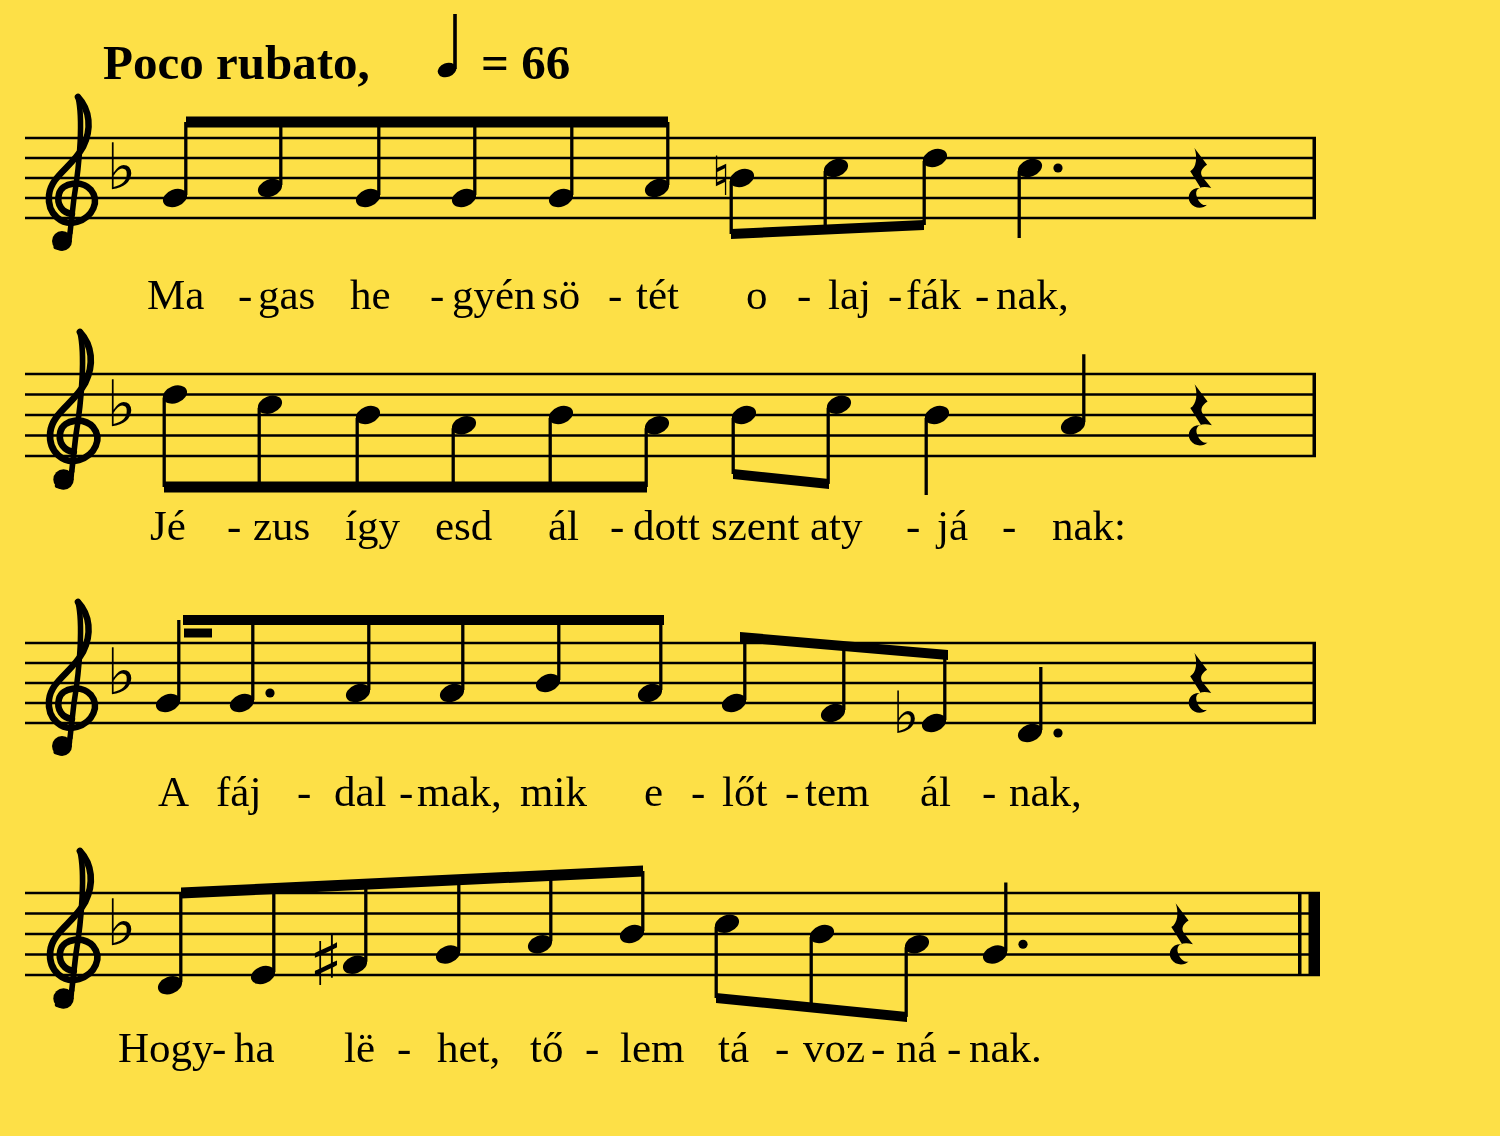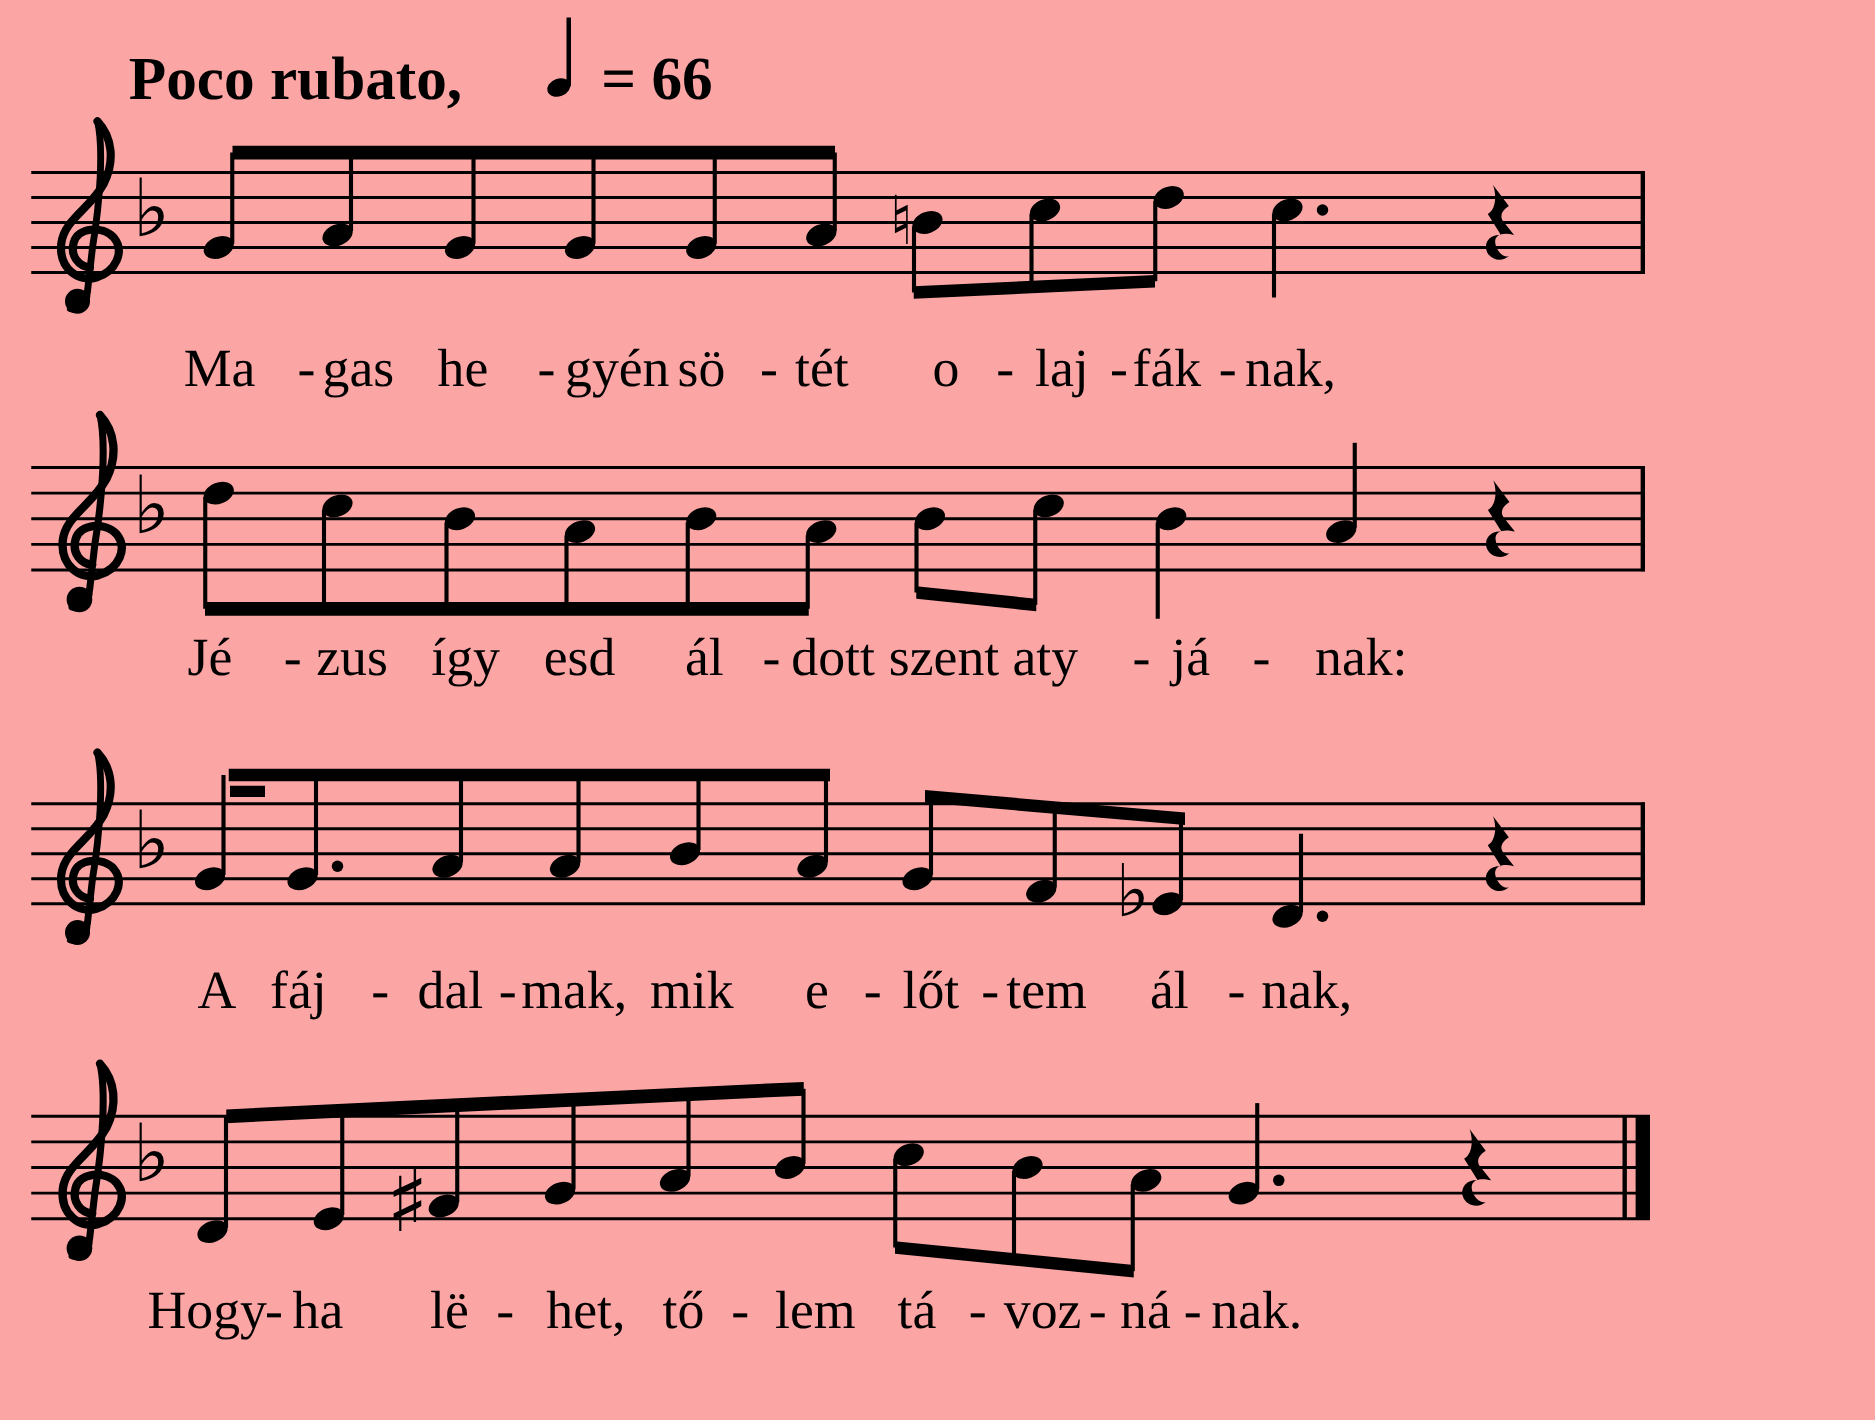--- a/index.html
+++ b/index.html
@@ -1,16 +1,16 @@
 <!DOCTYPE html>
 <html><head>
 <meta charset="utf-8">
 <style>
   html,body{margin:0;padding:0;background:#fff;}
-  #page{position:relative;width:1500px;height:1136px;background:#fca5a5;overflow:hidden;}
+  #page{position:relative;width:1500px;height:1136px;background:#fde047;overflow:hidden;}
   svg{display:block;}
   .tempo{font-family:"Liberation Serif",serif;font-weight:bold;font-size:49px;fill:#000;}
   .lyric{font-family:"Liberation Serif",serif;font-size:43px;fill:#000;}
   .acc{font-family:"DejaVu Sans",sans-serif;fill:#000;}
 </style>
 </head>
 <body>
 
 <div id="page">
   <svg id="score" width="1500" height="1136" viewBox="0 0 1500 1136" xmlns="http://www.w3.org/2000/svg">

